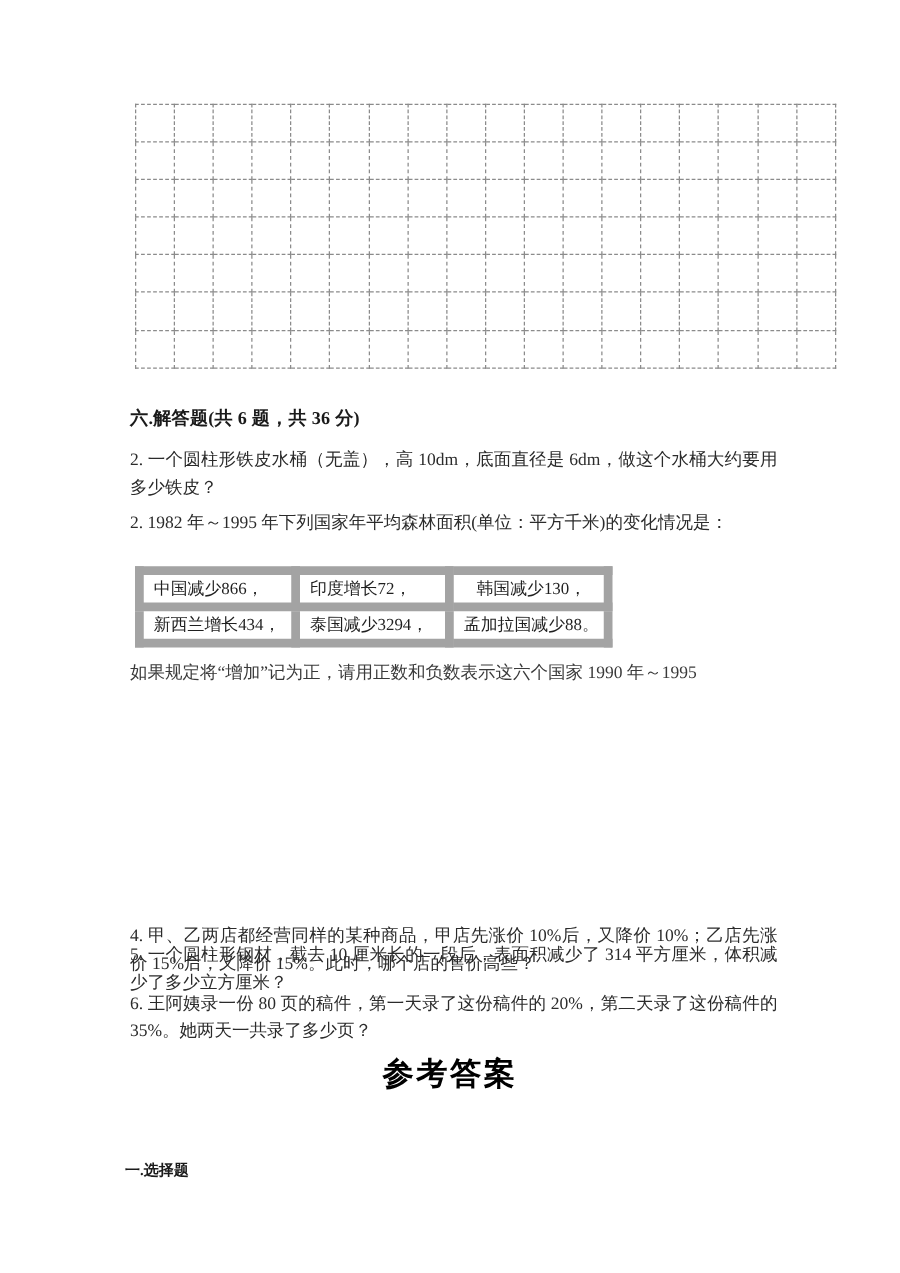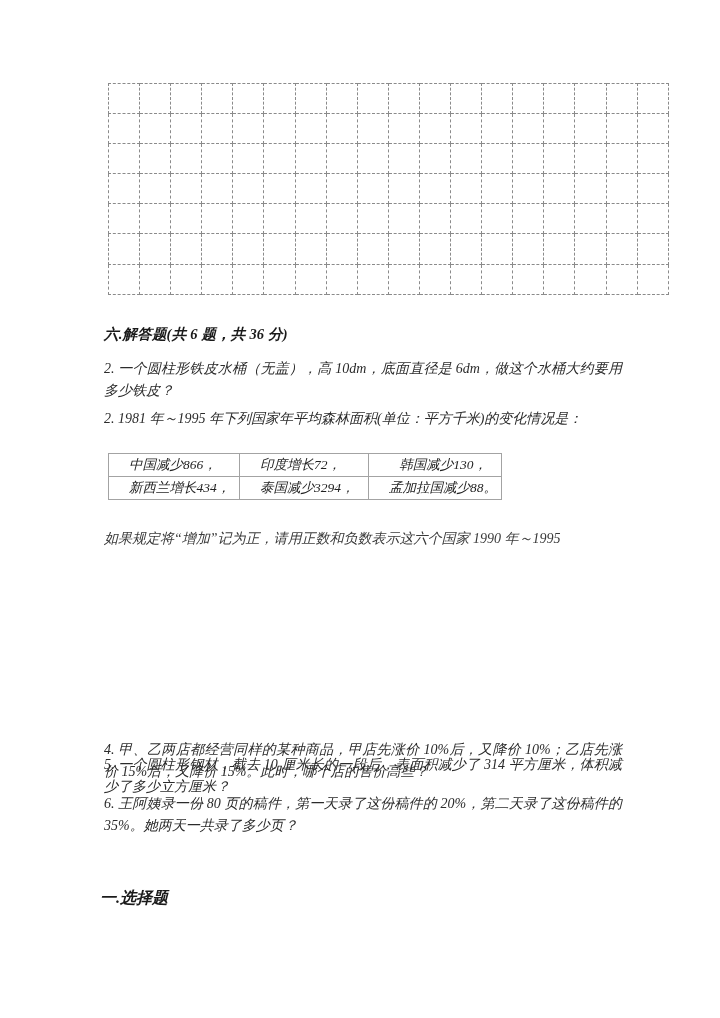--- a/index.html
+++ b/index.html
@@ -15,21 +15,20 @@
     color: #231f20;
     overflow: hidden;
   }
 
   .page {
     position: absolute;
     left: 0; top: 0;
     width: 720px;
     height: 1018px;
     background: #fff;
-    font-style: italic;
   }
 
   
   .grid-wrap {
     position: absolute;
     left: 108px;
     top: 83px;
     width: 542px;
     height: 204px;
   }
@@ -79,22 +78,22 @@
     position: absolute;
     left: 108px;
     top: 453px;
   }
   .data-table {
     border-collapse: collapse;
     font-size: 13.5px;
     color: #1f1f1f;
   }
   .data-table td {
-    border: 1px solid #a3a3a3;
-    padding: 1px 4px 2px 20px;
+    border: 7px solid #a3a3a3;
+    padding: 1px 4px 2px 8px;
     height: 19px;
     white-space: nowrap;
     line-height: 19px;
   }
   .data-table td.c0 { width: 106px; }
   .data-table td.c1 { width: 104px; }
   .data-table td.c2 { width: 108px; text-align: center; }
 
   
   .answers-title {
@@ -105,23 +104,24 @@
     font-weight: bold;
     font-size: 25px;
     letter-spacing: 2px;
     color: #000;
   }
 
   .sub-heading {
     position: absolute;
     left: 100px;
     font-weight: bold;
-    font-size: 16px;
+    font-size: 12px;
     color: #1a1a1a;
     white-space: nowrap;
+    margin-top: 40px;
   }
 </style>
 </head>
 <body>
 
 <div class="page">
 
   <div class="grid-wrap">
     <table class="grid-table">
       <tbody>
@@ -266,21 +266,21 @@
             <td></td>
         </tr>
       </tbody>
     </table>
   </div>
 
   <div class="sec-heading" style="top:325px;">六.解答题(共 6 题，共 36 分)</div>
 
   <div class="para" style="top:358px;">2. 一个圆柱形铁皮水桶（无盖），高 10dm，底面直径是 6dm，做这个水桶大约要用多少铁皮？</div>
 
-  <div class="para" style="top:408px;">2. 1981 年～1995 年下列国家年平均森林面积(单位：平方千米)的变化情况是：</div>
+  <div class="para" style="top:408px;">2. 1982 年～1995 年下列国家年平均森林面积(单位：平方千米)的变化情况是：</div>
 
   <div class="data-table-wrap">
     <table class="data-table">
       <tbody>
         <tr>
           <td class="c0">中国减少866，</td>
           <td class="c1">印度增长72，</td>
           <td class="c2">韩国减少130，</td>
         </tr>
         <tr>
@@ -295,16 +295,17 @@
   <div class="para-narrow" style="top:528px;">如果规定将“增加”记为正，请用正数和负数表示这六个国家 1990 年～1995</div>
 
 
 
   <div class="para" style="top:739px;">4. 甲、乙两店都经营同样的某种商品，甲店先涨价 10%后，又降价 10%；乙店先涨价 15%后，又降价 15%。此时，哪个店的售价高些？</div>
 
   <div class="para" style="top:754px;">5. 一个圆柱形钢材，截去 10 厘米长的一段后，表面积减少了 314 平方厘米，体积减少了多少立方厘米？</div>
 
   <div class="para" style="top:793px;">6. 王阿姨录一份 80 页的稿件，第一天录了这份稿件的 20%，第二天录了这份稿件的 35%。她两天一共录了多少页？</div>
 
+  <div class="answers-title" style="top:842px;">参考答案</div>
 
   <div class="sub-heading" style="top:888px;">一.选择题</div>
 
 </div>
 
 </body></html>

